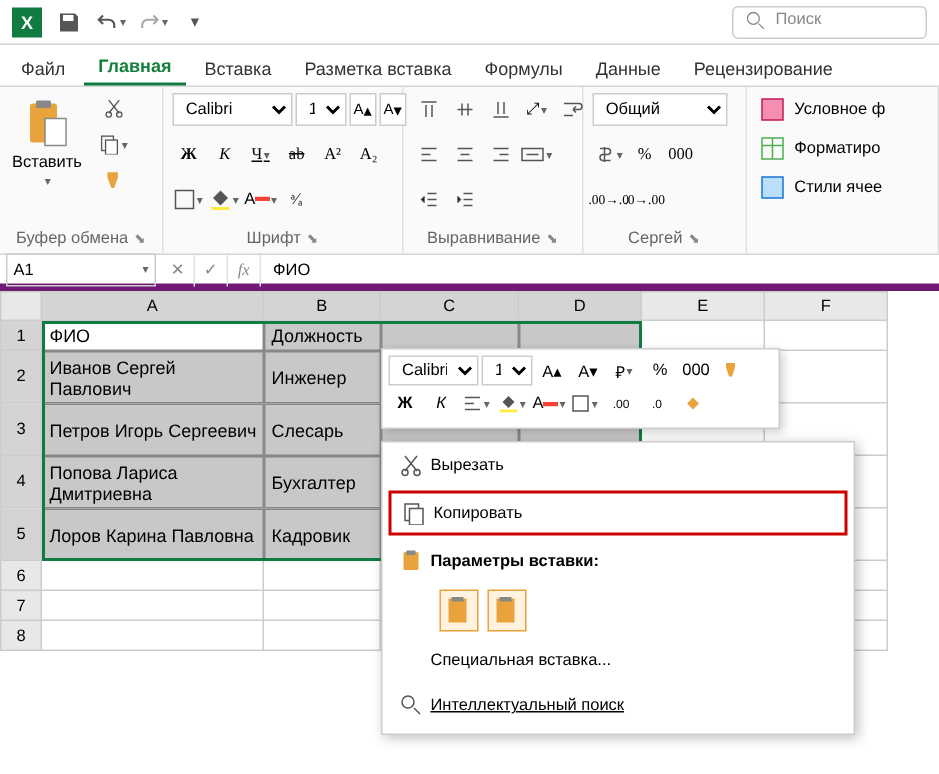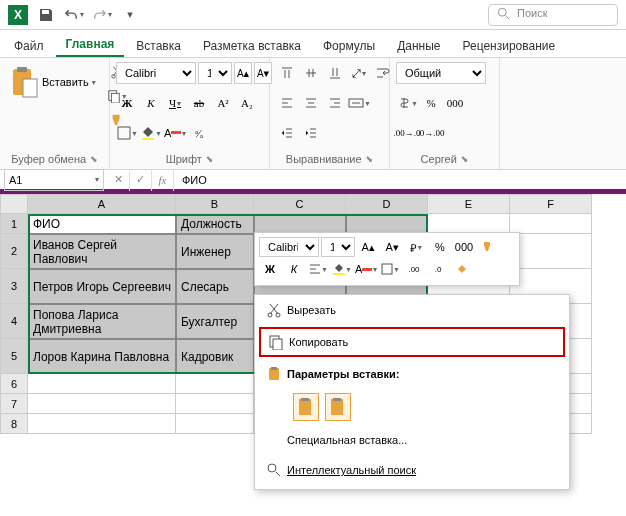--- a/index.html
+++ b/index.html
@@ -11,21 +11,21 @@
 .title-text{margin-left:30px;color:#333;font-size:12px;}
 .search-box{margin-left:auto;display:flex;border:1px solid #ccc;border-radius:4px;padding:2px 8px;width:130px;height:22px;color:#888;gap:6px;}
 .tabs{height:28px;display:flex;align-items:flex-end;padding:0 4px;border-bottom:1px solid #d4d4d4;gap:2px;}
 .tab{padding:4px 10px;font-size:12px;color:#333;cursor:pointer;}
 .tab.active{border-bottom:2px solid #107c41;color:#15803d;font-weight:600;}
 .ribbon{height:112px;display:flex;border-bottom:1px solid #d4d4d4;background:#fafafa;}
 .group{border-right:1px solid #e0e0e0;padding:4px 6px 2px;display:flex;flex-direction:column;}
 .group-content{flex:1;display:flex;align-items:flex-start;gap:4px;}
 .group-label{text-align:center;font-size:10px;color:#666;padding:2px 0;display:flex;justify-content:center;align-items:center;gap:4px;}
 .dialog-launcher{font-size:9px;color:#888;cursor:pointer;}
-.paste-btn{display:flex;flex-direction:row;align-items:center;gap:2px;cursor:pointer;padding:2px;text-align:center;}
+.paste-btn{display:flex;flex-direction:column;align-items:center;gap:2px;cursor:pointer;padding:2px;text-align:center;}
 .paste-icon{width:32px;height:36px;display:flex;align-items:center;justify-content:center;}
 .small-btns{display:flex;flex-direction:column;gap:4px;margin-left:4px;}
 .small-btn{width:22px;height:20px;display:flex;align-items:center;justify-content:center;cursor:pointer;color:#555;}
 .font-group{width:160px;}
 .font-row{display:flex;gap:2px;margin-bottom:4px;}
 .font-select{border:1px solid #ccc;height:22px;padding:0 4px;background:#fff;font-size:11px;}
 .font-name{width:80px;}
 .font-size{width:34px;}
 .step-btn{width:18px;height:22px;border:1px solid #ccc;background:#fff;cursor:pointer;display:flex;align-items:center;justify-content:center;font-size:10px;}
 .fmt-btn{width:22px;height:22px;display:flex;align-items:center;justify-content:center;cursor:pointer;font-family:"Times New Roman",serif;}
@@ -291,20 +291,43 @@
         <div class="fmt-btn" style="font-size:9px">.00→.0</div>
         <div class="fmt-btn" style="font-size:9px">.0→.00</div>
       </div>
     </div>
     <div class="group-label">
         <span>Сергей</span>
         <span class="dialog-launcher">⬊</span>
       </div>
   </div>
 
+  <div class="group styles-group">
+    <div class="group-content" style="flex-direction:column;gap:4px">
+      <div class="style-item">
+          <svg class="style-icon">
+            <rect x="2" y="2" width="14" height="14" fill="#f48fb1" stroke="#c2185b"></rect>
+          </svg>
+          <span>Условное ф</span>
+        </div>
+      <div class="style-item">
+          <svg class="style-icon">
+            <rect x="2" y="2" width="14" height="14" fill="none" stroke="#4caf50"></rect>
+            <path stroke="#4caf50" d="M2 7h14M9 2v14"></path>
+          </svg>
+          <span>Форматиро</span>
+        </div>
+      <div class="style-item">
+          <svg class="style-icon">
+            <rect x="2" y="2" width="14" height="14" fill="#bbdefb" stroke="#1976d2"></rect>
+          </svg>
+          <span>Стили ячее</span>
+        </div>
+    </div>
+  </div>
 </div>
 
 <div class="formula-bar">
   <div class="name-box">
       <span>A1</span>
       <span class="dd">▾</span>
     </div>
   <div class="fb-btn">✕</div>
   <div class="fb-btn">✓</div>
   <div class="fb-btn fx">fx</div>

